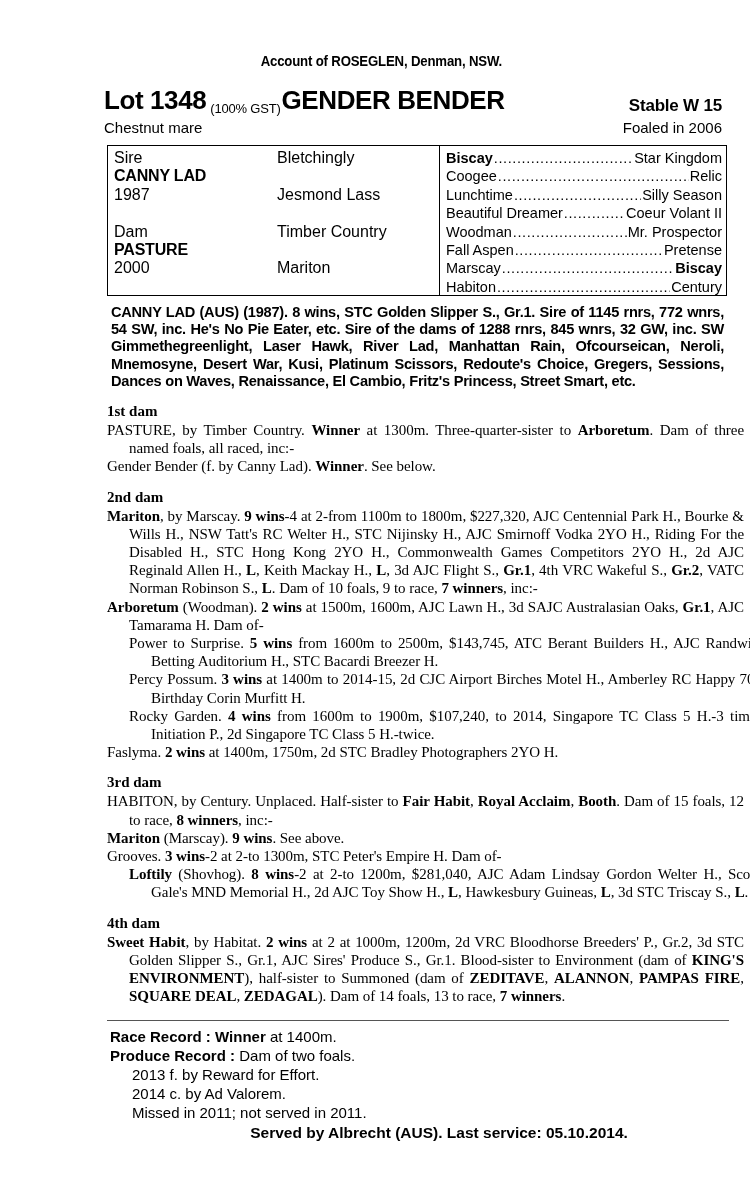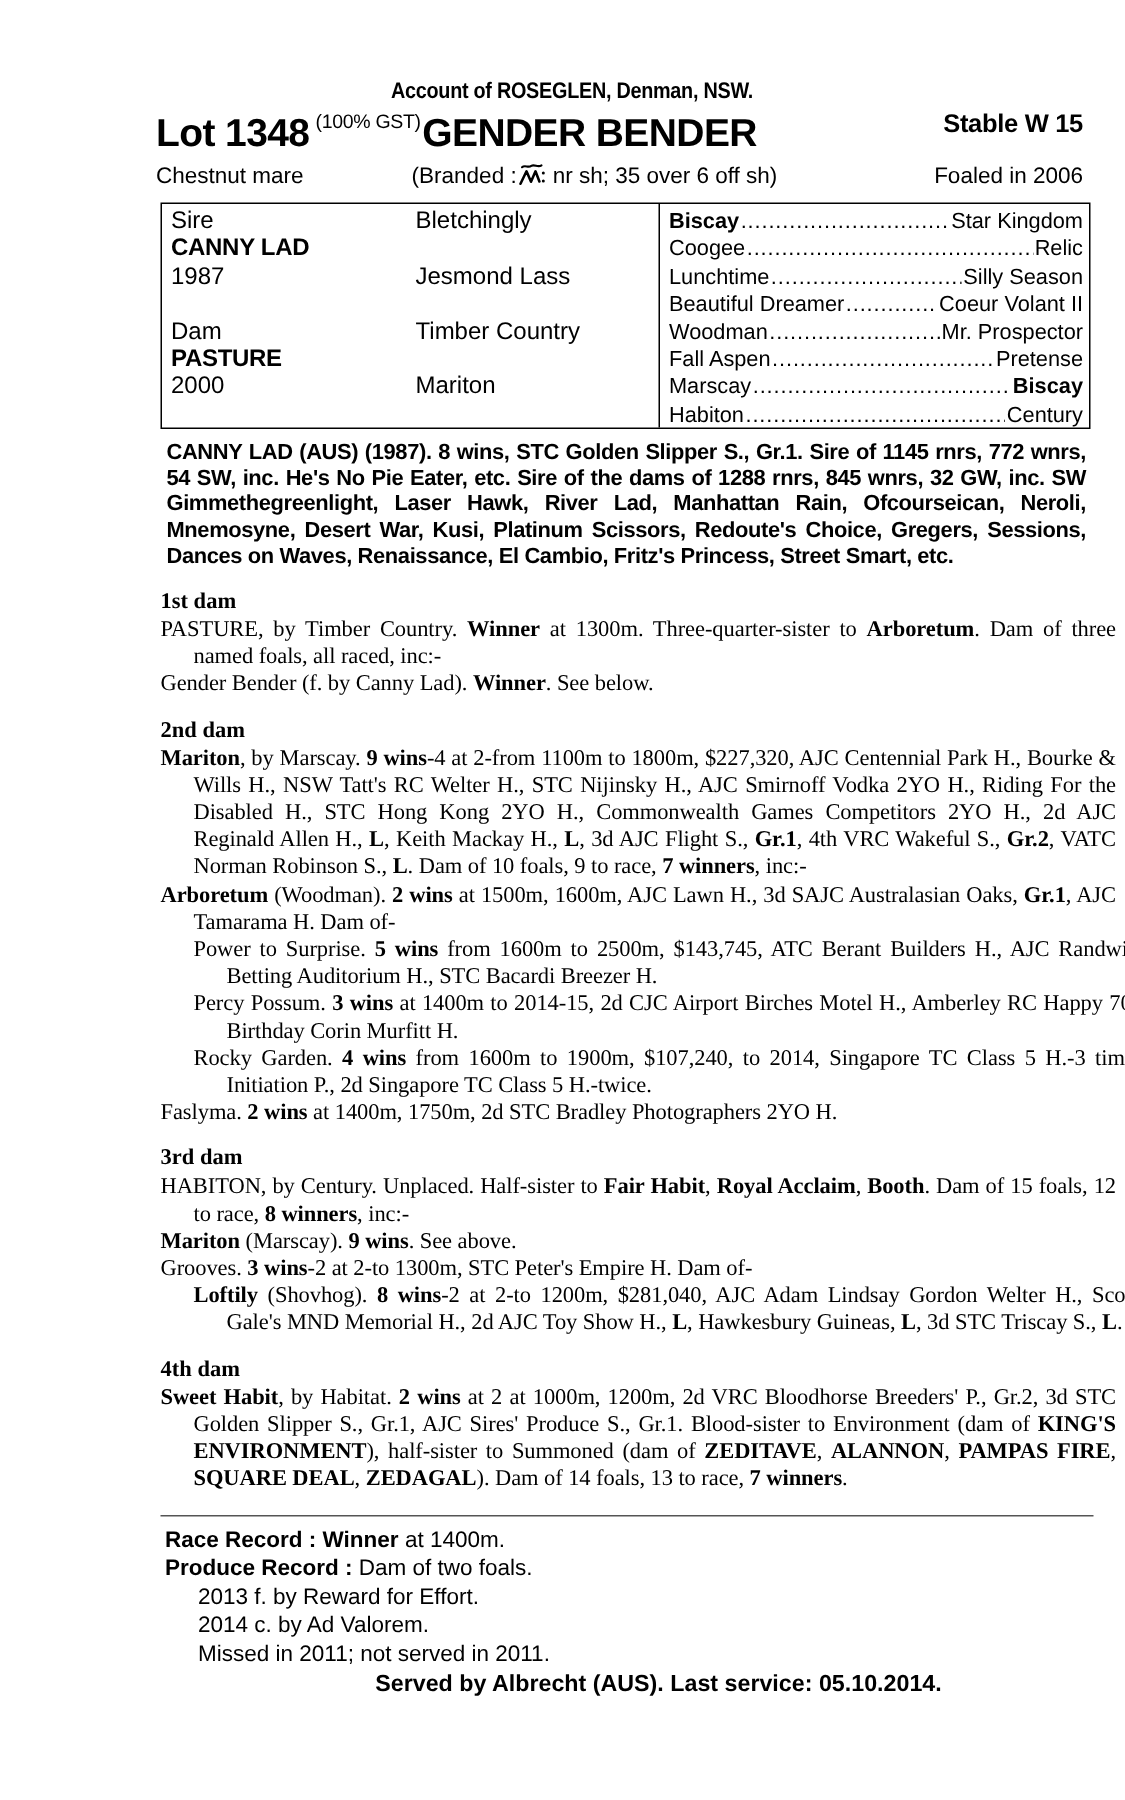--- a/index.html
+++ b/index.html
@@ -27,39 +27,40 @@
     font-weight: bold;
     font-size: 15px;
     letter-spacing: -0.2px;
     transform: scaleX(0.88);
     transform-origin: center;
     margin: 0 0 4px 0;
     padding-right: 72px;
   }
   .lot-row {
     display: flex;
-    align-items: flex-start;
+    align-items: flex-end;
     margin-top: 2px;
     white-space: nowrap;
   }
   .lot-no {
     font-size: 26px;
     font-weight: bold;
     letter-spacing: -0.4px;
   }
   .gst {
     font-size: 13px;
     margin-left: 4px;
     letter-spacing: -0.2px;
   }
   .horse-name {
     font-size: 26px;
     font-weight: bold;
     letter-spacing: -0.4px;
     margin-left: 1px;
+    margin-top: 12px;
   }
   .stable {
     font-size: 17px;
     font-weight: bold;
     margin-left: auto;
     letter-spacing: -0.2px;
   }
   .sub-row {
     display: flex;
     align-items: baseline;
@@ -198,32 +199,20 @@
 
   <div class="lot-row">
     <span class="lot-no">Lot 1348</span>
     <span class="gst">(100% GST)</span>
     <span class="horse-name">GENDER BENDER</span>
     <span class="stable">Stable W 15</span>
   </div>
 
   <div class="sub-row">
     <span class="colour-sex">Chestnut mare</span>
-    <span class="branded">
-      <span>(Branded :</span>
-      <span class="brand-glyph">
-        <svg width="20" height="15" viewBox="0 0 20 15" aria-hidden="true">
-          <path d="M2 2.5 C4 0.6, 6 3.2, 8.2 1.6 C10.4 0.2, 12.6 3.0, 15 1.2" stroke="#000" stroke-width="1.4" fill="none" stroke-linecap="round"></path>
-          <path d="M1 13.5 L5 5.2 L8 12.2 L11 5.2 L13.6 12.0" stroke="#000" stroke-width="1.7" fill="none" stroke-linecap="round" stroke-linejoin="round"></path>
-          <circle cx="16.2" cy="11.6" r="1" fill="#000"></circle>
-          <circle cx="16.2" cy="6.4" r="1" fill="#000"></circle>
-        </svg>
-      </span>
-      <span>nr sh; 35 over 6 off sh)</span>
-    </span>
     <span class="foaled">Foaled in 2006</span>
   </div>
 
   <div class="ped-table">
     <div class="ped-col ped-col-1">
       <div class="ped-line">Sire</div>
       <div class="ped-line b">CANNY LAD</div>
       <div class="ped-line">1987</div>
       <div class="ped-blank"></div>
       <div class="ped-line">Dam</div>

